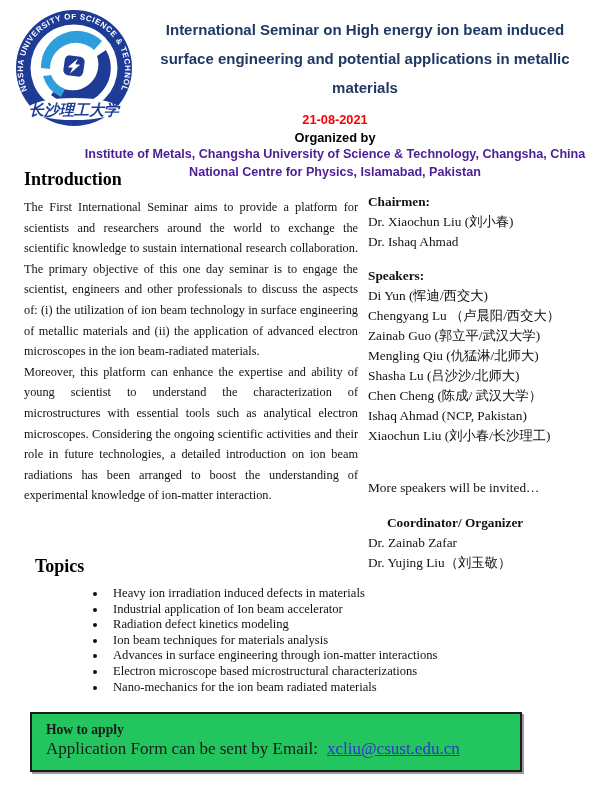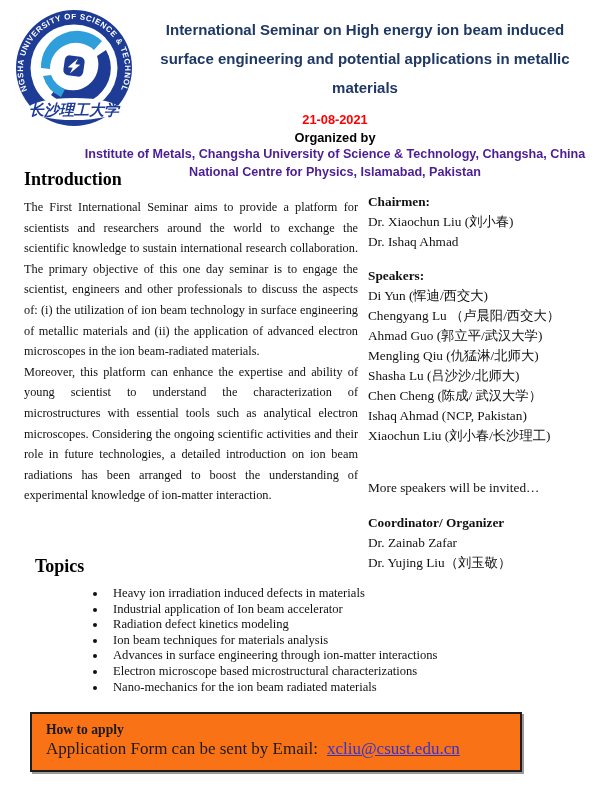--- a/index.html
+++ b/index.html
@@ -33,36 +33,36 @@
   #left-col p{
     margin:0;font-size:12.3px;line-height:20.6px;text-align:justify;color:#111;
   }
   #right-col{
     position:absolute;left:368px;top:192px;width:228px;
     font-family:Liberation Serif, serif;font-size:13.3px;line-height:20px;color:#111;
   }
   .col-label{font-weight:bold;}
   .block-gap-sm{margin-top:14px;}
   .block-gap-lg{margin-top:32px;}
-  .block-gap-md{margin-top:15px;}
+  .block-gap-md{margin-top:15px;margin-left:19px;}
 
   
   #topics{position:absolute;left:35px;top:556px;width:545px;}
   #topics ul{
     list-style:disc outside;margin:9px 0 0 72px;padding:0;
   }
   #topics li{
     font-size:12.6px;line-height:15.6px;margin:0;padding-left:6px;color:#111;
   }
 
   
   #apply-box{
     position:absolute;left:30px;top:712px;width:474px;height:50px;
     border:2px solid #1c1c1c;box-shadow:2px 2px 0 #9a9a9a;
-    background:#f97316;padding:6px 0 0 14px;
+    background:#22c55e;padding:6px 0 0 14px;
   }
   #apply-heading{font-weight:bold;font-size:13.6px;line-height:19px;}
   #apply-line{font-size:17px;line-height:19px;}
   #apply-email{color:#3333cc;text-decoration:underline;margin-left:9px;cursor:pointer;}
 </style>
 </head>
 <body>
 
 <div id="page">
 
@@ -110,21 +110,21 @@
     <div class="col-label">Chairmen:</div>
     <div>
         <div>Dr. Xiaochun Liu (刘小春)</div>
         <div>Dr. Ishaq Ahmad</div>
       </div>
 
     <div class="col-label block-gap-sm">Speakers:</div>
     <div>
         <div>Di Yun (恽迪/西交大)</div>
         <div>Chengyang Lu （卢晨阳/西交大）</div>
-        <div>Ahmad Guo (郭立平/武汉大学)</div>
+        <div>Zainab Guo (郭立平/武汉大学)</div>
         <div>Mengling Qiu (仇猛淋/北师大)</div>
         <div>Shasha Lu (吕沙沙/北师大)</div>
         <div>Chen Cheng (陈成/ 武汉大学）</div>
         <div>Ishaq Ahmad (NCP, Pakistan)</div>
         <div>Xiaochun Liu (刘小春/长沙理工)</div>
       </div>
 
     <div class="block-gap-lg">More speakers will be invited…</div>
 
     <div class="col-label block-gap-md">Coordinator/ Organizer</div>

